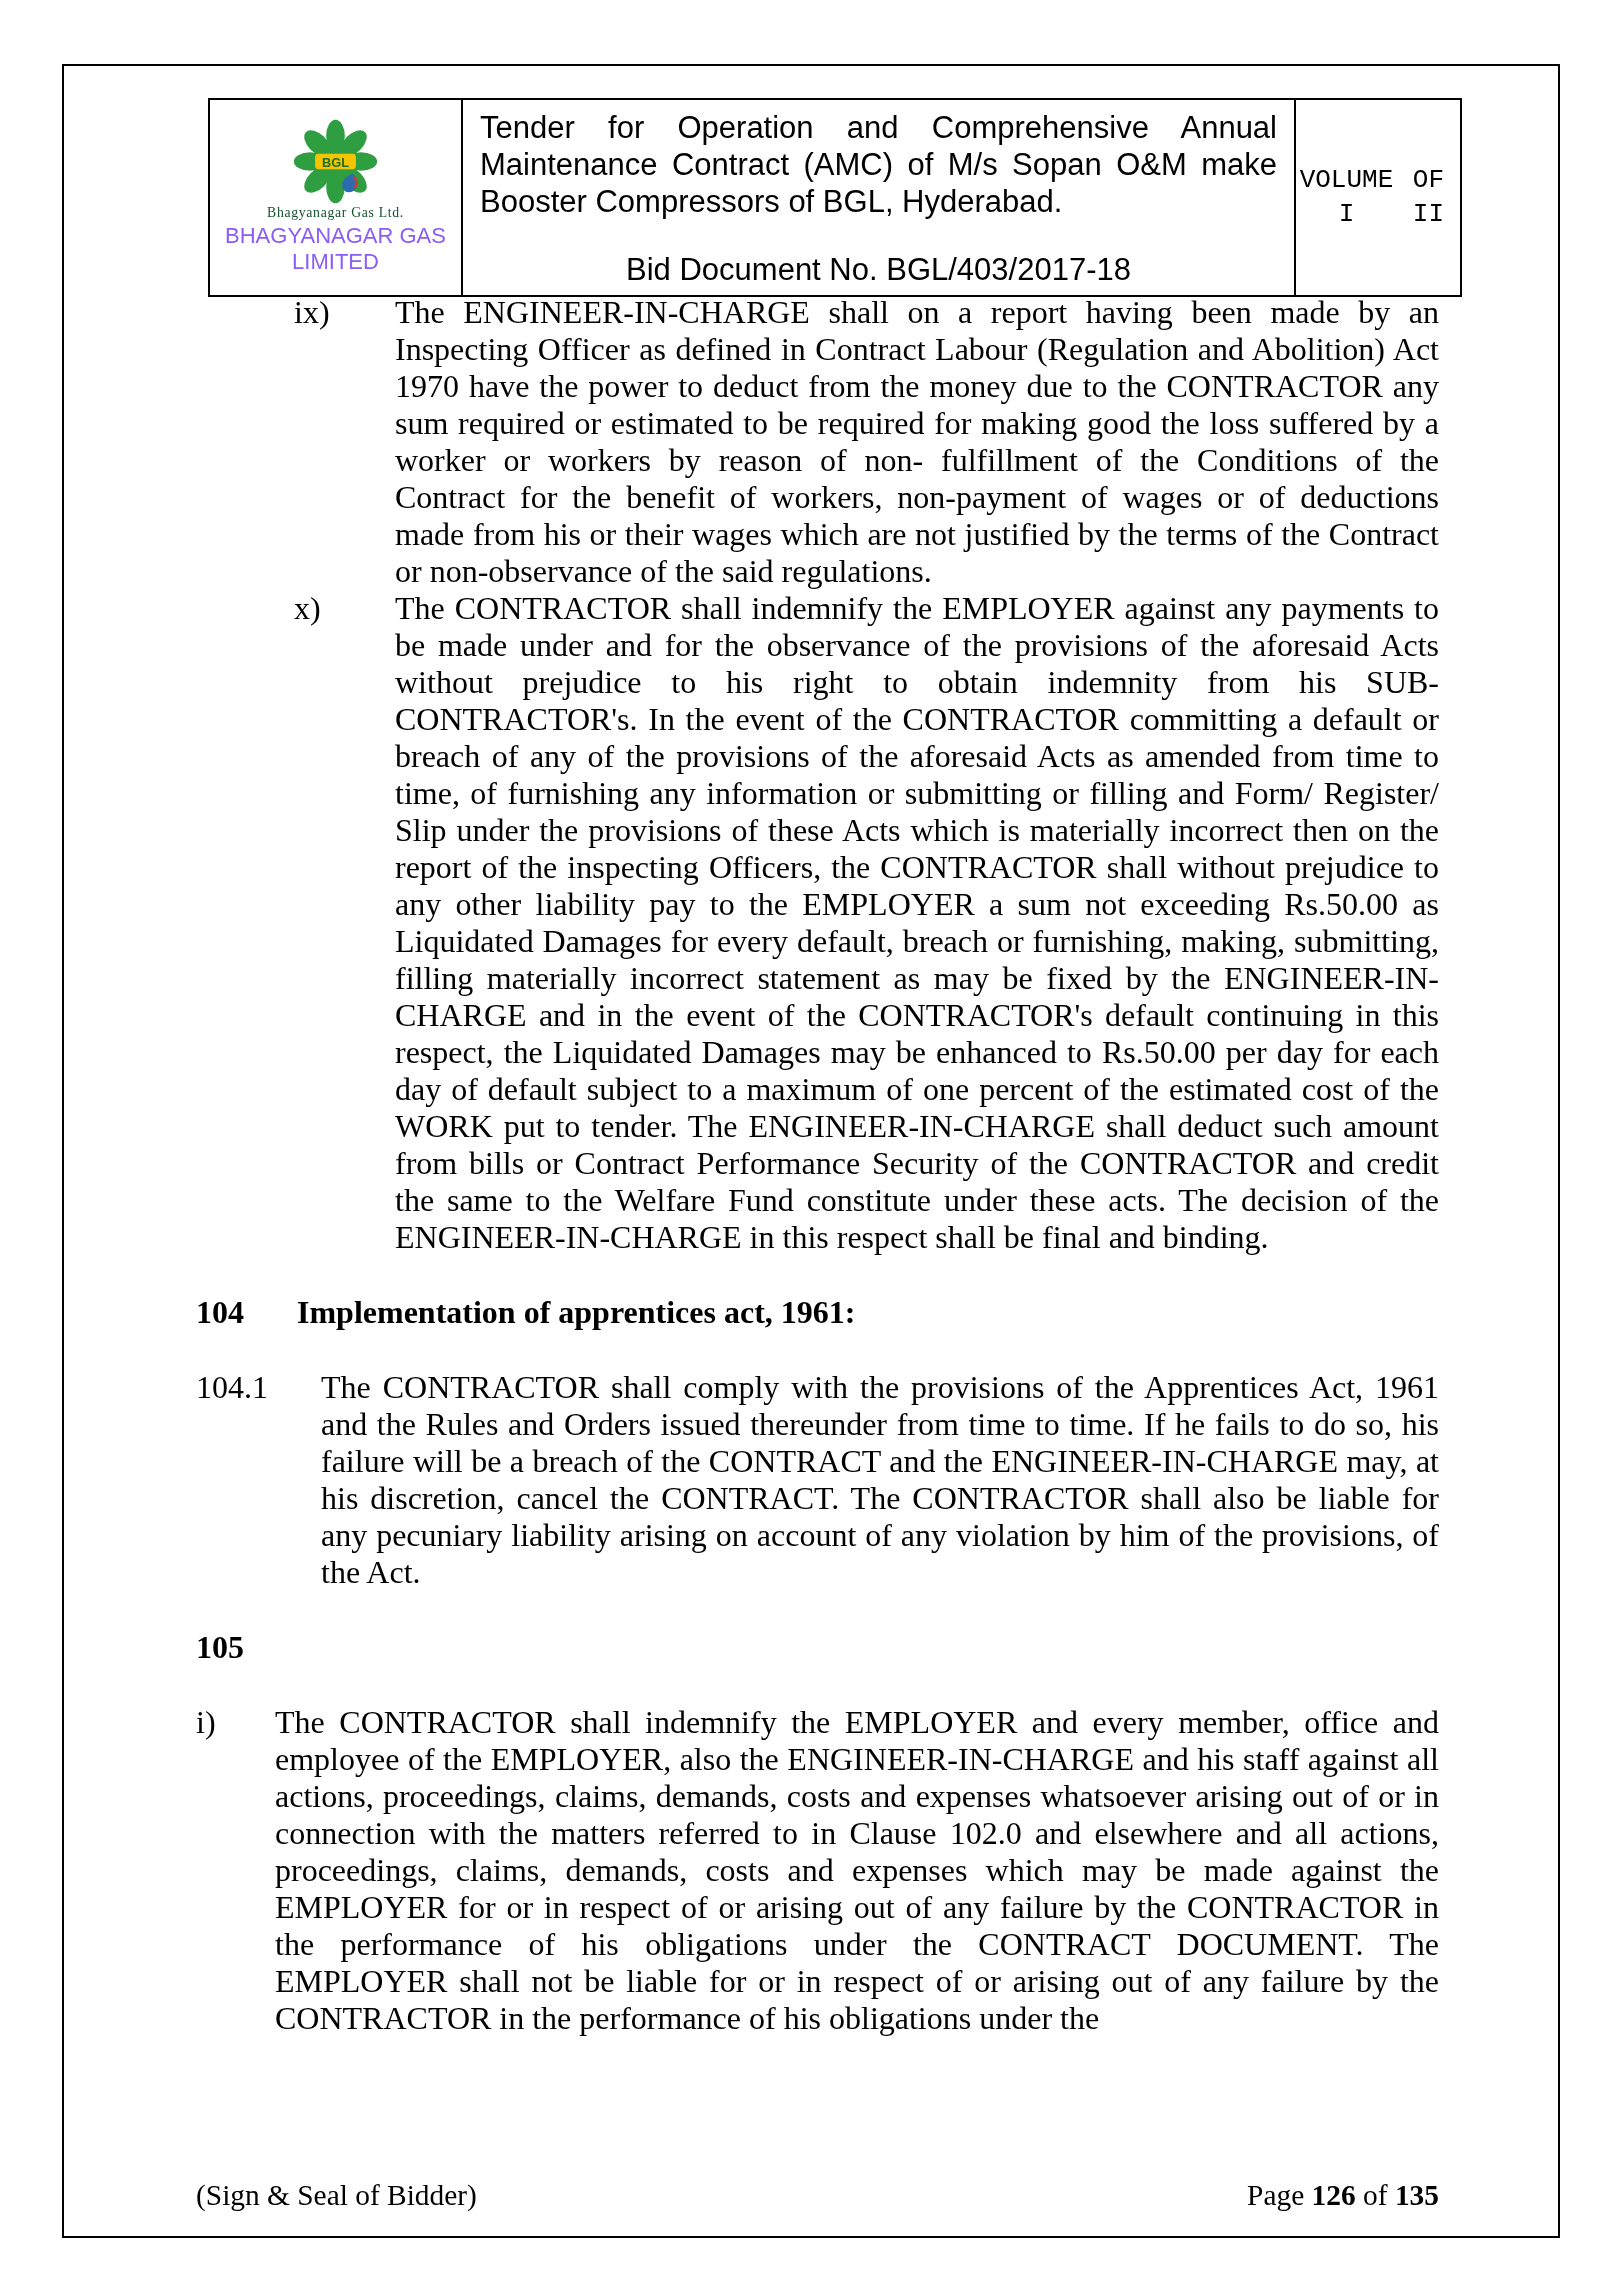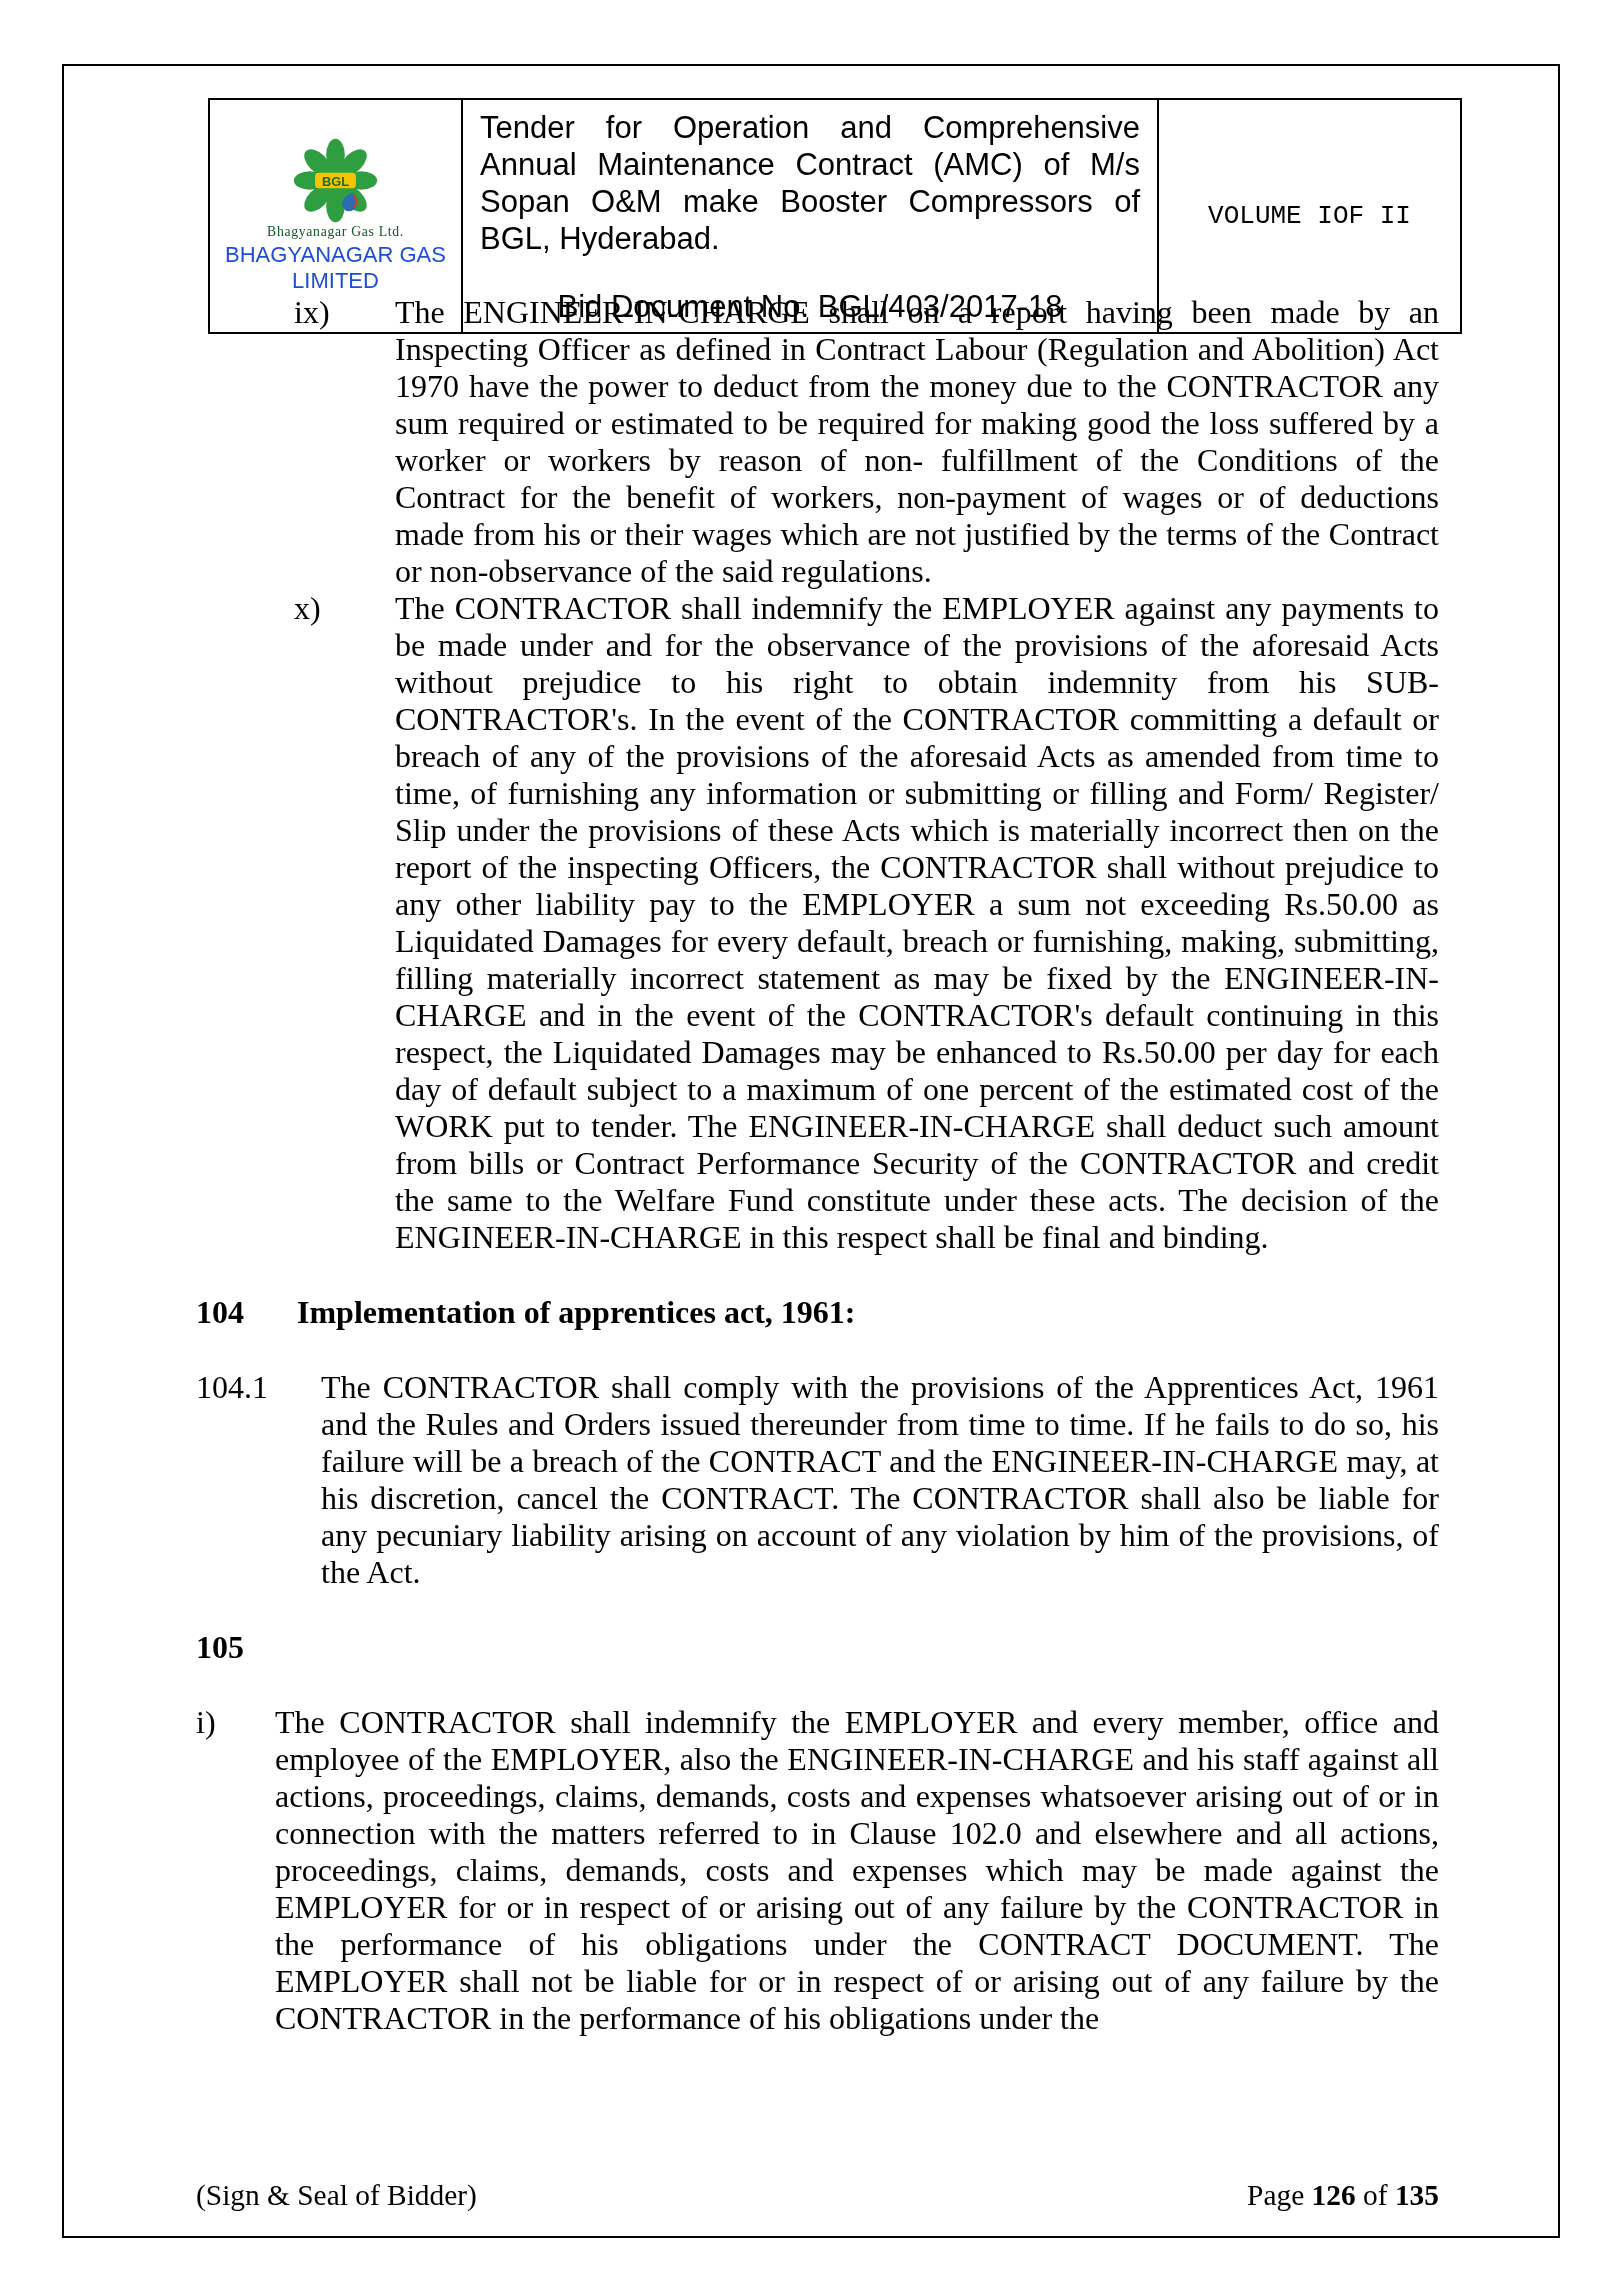--- a/index.html
+++ b/index.html
@@ -34,24 +34,24 @@
   .logo-svg { width: 85px; height: 85px; display: block; }
   .logo-caption {
     font-family: "Liberation Serif", serif;
     font-size: 13.7px; color: #14532d;
     margin-top: 1.3px; letter-spacing: 0.7px;
   }
   .org-name {
     font-family: "Liberation Sans", sans-serif;
     font-size: 22px; line-height: 26px;
     text-align: center; margin-top: 2px;
-    color: #1d4ed8;
+    color: #8b5cf6;
   }
   .title-cell {
-    width: 696px; flex: none;
+    width: 833px; flex: none;
     padding: 9.2px 17px 6.5px 17px;
     font-family: "Liberation Sans", sans-serif;
     font-size: 31px; line-height: 37px;
   }
   .title-text { text-align: justify; text-justify: inter-word; }
   .bid-doc { text-align: center; margin-top: 31px; }
   .volume-cell {
     flex: 1;
     display: flex; flex-direction: row;
     align-items: center; justify-content: center;

